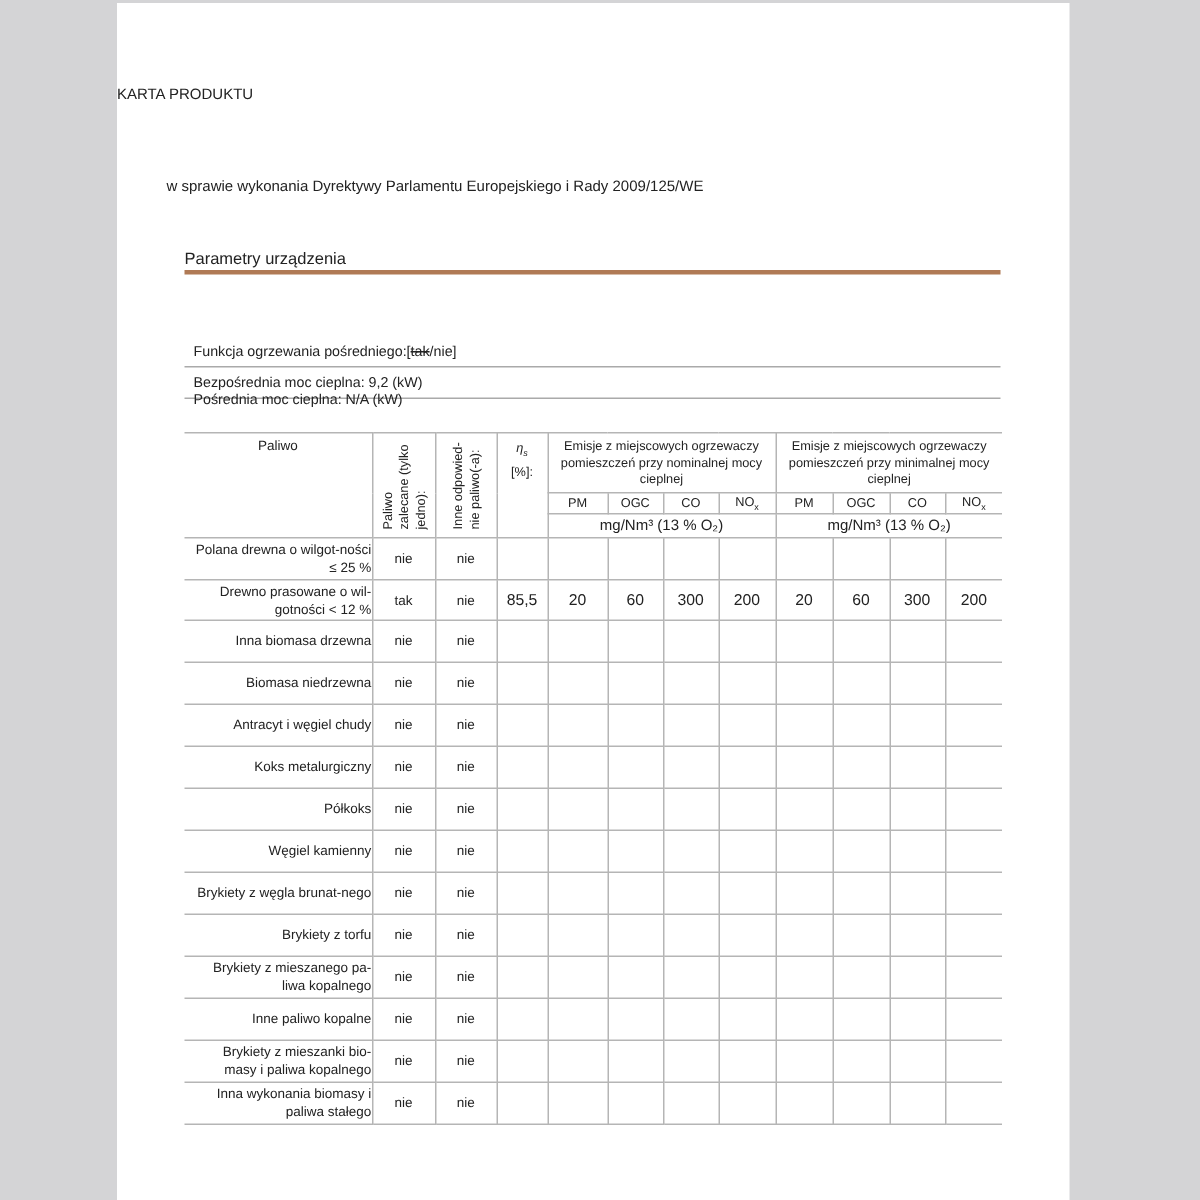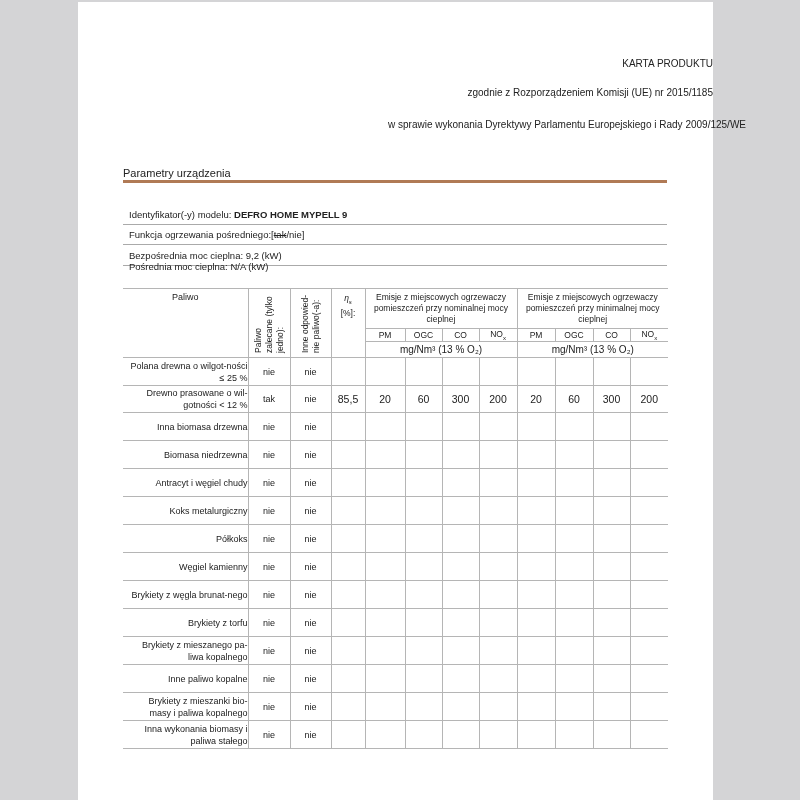--- a/index.html
+++ b/index.html
@@ -1,47 +1,43 @@
 <!DOCTYPE html>
 <html><head>
 <meta charset="utf-8">
 <style>
   html,body{margin:0;padding:0;}
   body{width:800px;height:800px;background:#d4d4d6;position:relative;overflow:hidden;font-family:"Liberation Sans",sans-serif;color:#222;}
   .page{position:absolute;left:78px;top:2px;width:635px;height:810px;background:#fff;}
-  .title{position:absolute;left:0;width:635px;text-align:right;font-size:10px;color:#222;}
+  .title{position:absolute;left:0;width:635px;text-align:left;font-size:10px;color:#222;}
   .section{position:absolute;left:45px;top:165px;font-size:11px;}
   .rule{position:absolute;left:45px;top:178px;width:544px;height:3px;background:#b07a55;}
   .info{position:absolute;left:45px;width:544px;font-size:9.5px;border-bottom:1px solid #aaa;height:20px;line-height:20px;padding-left:6px;box-sizing:border-box;}
   .info b{font-weight:bold;}
   .strike{text-decoration:line-through;}
   table{position:absolute;left:45px;top:286px;border-collapse:collapse;font-size:9px;table-layout:fixed;}
   td,th{border:1px solid #b5b5b5;padding:0;font-weight:normal;text-align:center;vertical-align:middle;}
   td.fuel{text-align:right;padding-left:5px;line-height:12px;border-left:none;}
   th.fuelh{border-left:none;vertical-align:top;padding-top:3px;}
   td.last,th.last{border-right:none;}
   .vert{writing-mode:vertical-rl;transform:rotate(180deg);font-size:8.5px;line-height:11px;margin:auto;text-align:left;height:60px;}
   .emh{font-size:8.5px;line-height:11px;padding:1px 2px;}
   .num{font-size:10.5px;}
   sub,sup{font-size:6px;}
 </style>
 </head>
 <body>
 
 <div class="page">
   <div class="title" style="top:56px;">KARTA PRODUKTU</div>
-  <div class="title" style="top:85px;">zgodnie z Rozporządzeniem Komisji (UE) nr 2015/1185</div>
   <div class="title" style="top:117px;padding-left:33px;">w sprawie wykonania Dyrektywy Parlamentu Europejskiego i Rady 2009/125/WE</div>
 
   <div class="section">Parametry urządzenia</div>
   <div class="rule"></div>
 
-  <div class="info" style="top:203px;">
-    <span>Identyfikator(-y) modelu: </span><b>DEFRO HOME MYPELL 9</b>
-  </div>
   <div class="info" style="top:223px;">
     <span>Funkcja ogrzewania pośredniego:[</span><span class="strike">tak</span><span>/nie]</span>
   </div>
   <div class="info" style="top:244px;">Bezpośrednia moc cieplna:  9,2 (kW)</div>
   <div class="info" style="top:255px;border-bottom:none;">Pośrednia moc cieplna: N/A (kW)</div>
 
   <table id="fuel-table">
     <colgroup>
       <col style="width:125px">
         <col style="width:42px">

